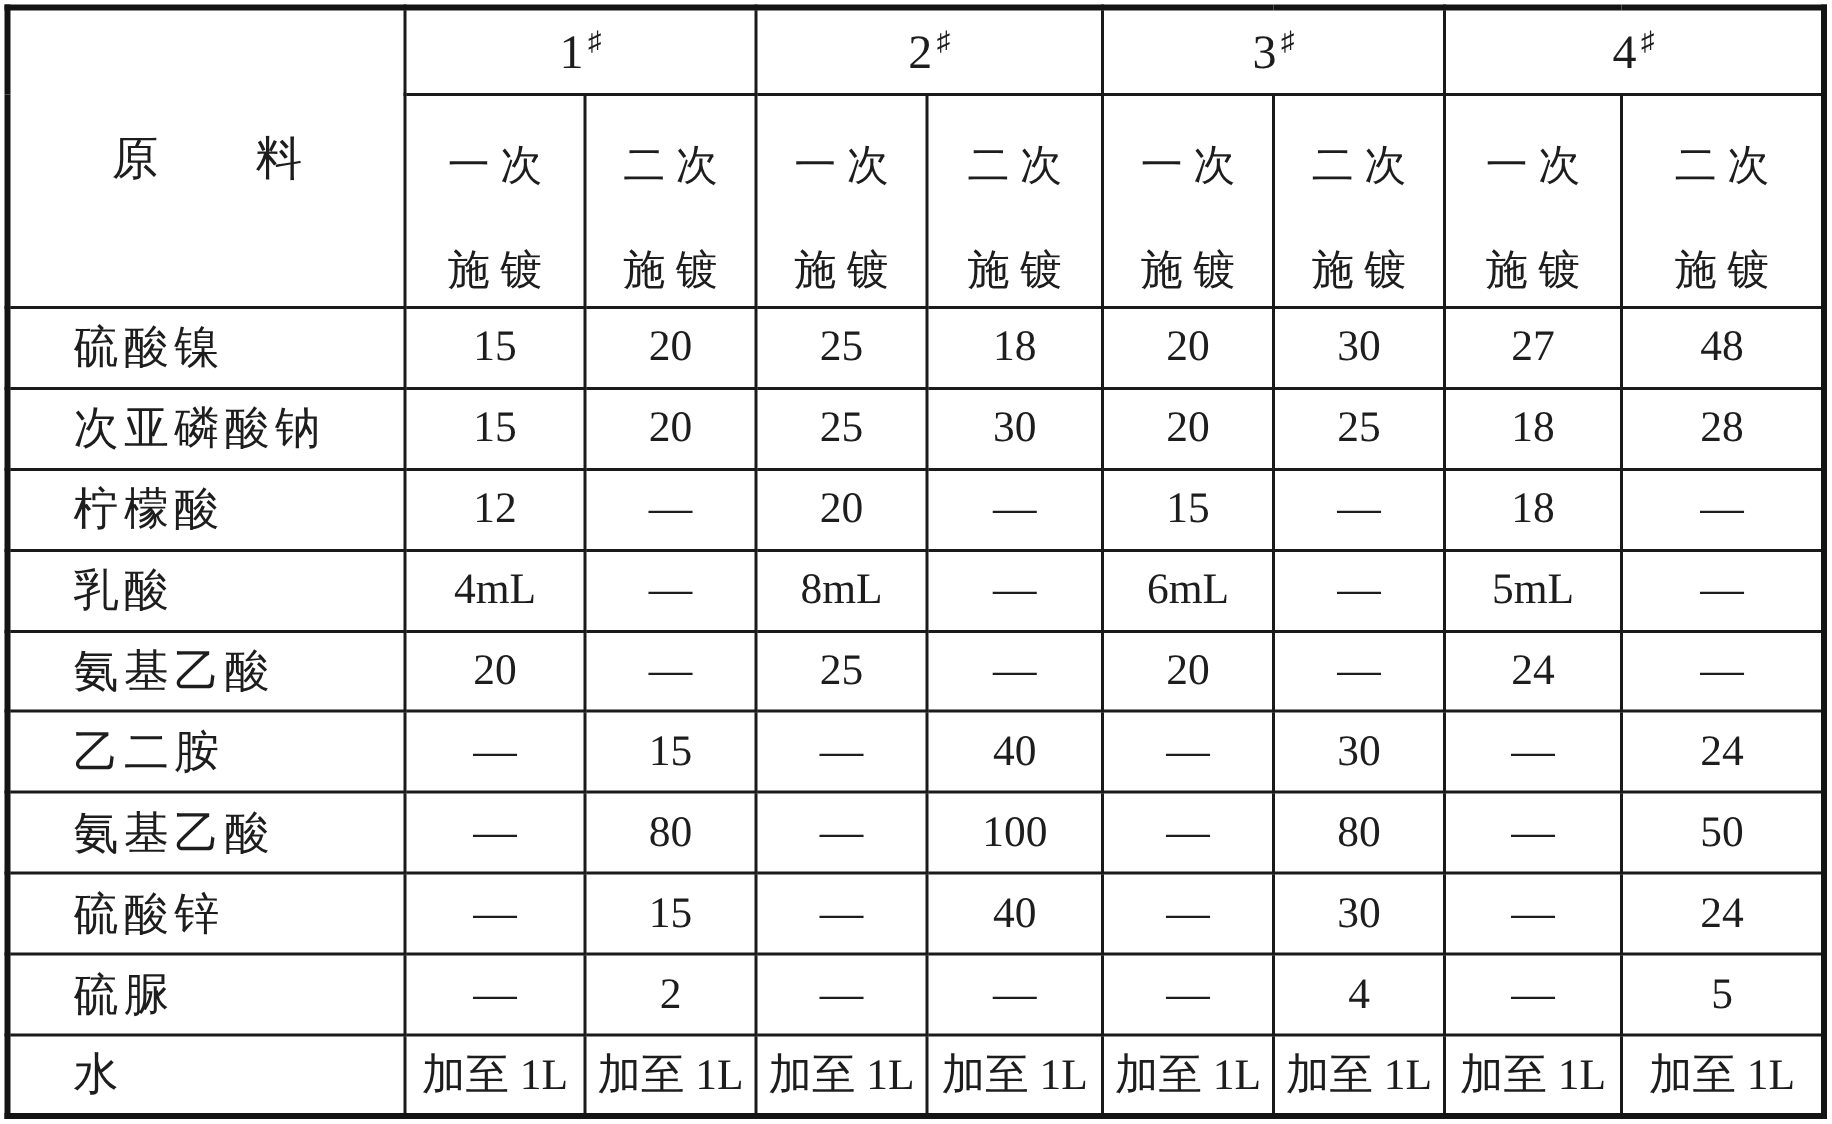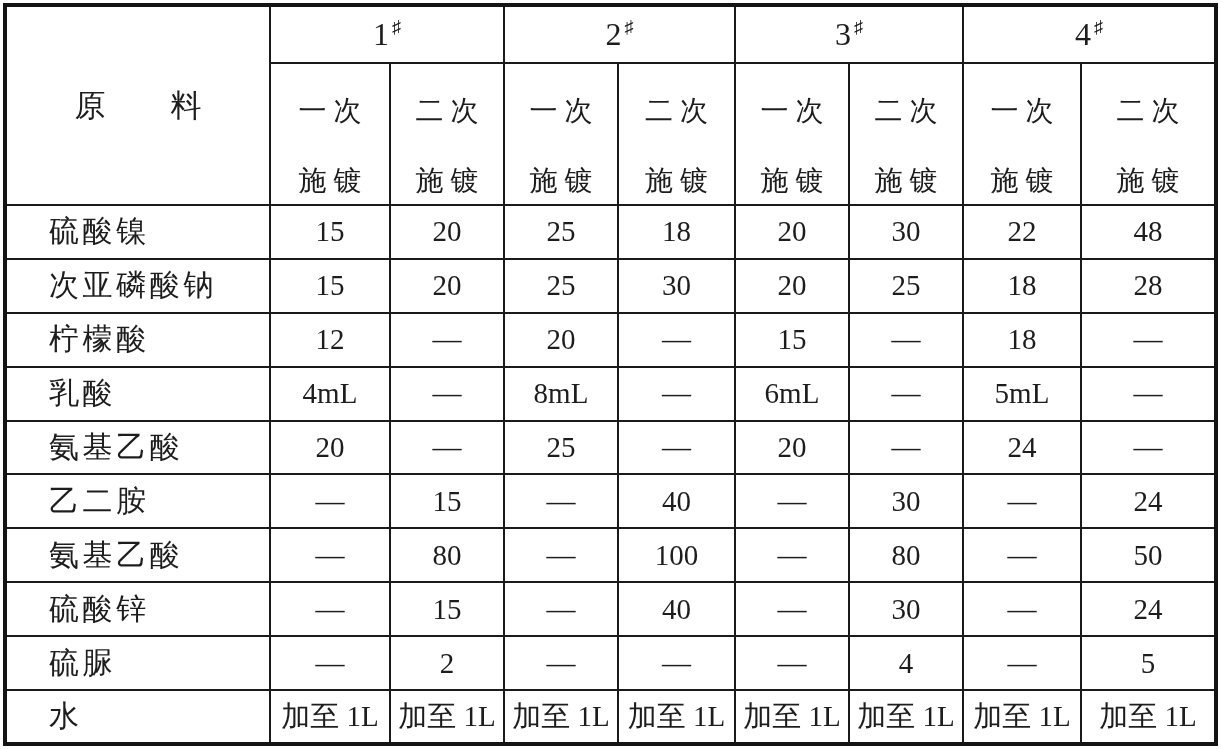--- a/index.html
+++ b/index.html
@@ -132,21 +132,21 @@
     <tbody id="table-body">
 
     <tr>
           <td class="label-td"><span class="label-text">硫酸镍</span></td>
           <td class="value-td">15</td>
           <td class="value-td">20</td>
           <td class="value-td">25</td>
           <td class="value-td">18</td>
           <td class="value-td">20</td>
           <td class="value-td">30</td>
-          <td class="value-td">22</td>
+          <td class="value-td">27</td>
           <td class="value-td">48</td>
         </tr>
         <tr>
           <td class="label-td"><span class="label-text">次亚磷酸钠</span></td>
           <td class="value-td">15</td>
           <td class="value-td">20</td>
           <td class="value-td">25</td>
           <td class="value-td">30</td>
           <td class="value-td">20</td>
           <td class="value-td">25</td>

